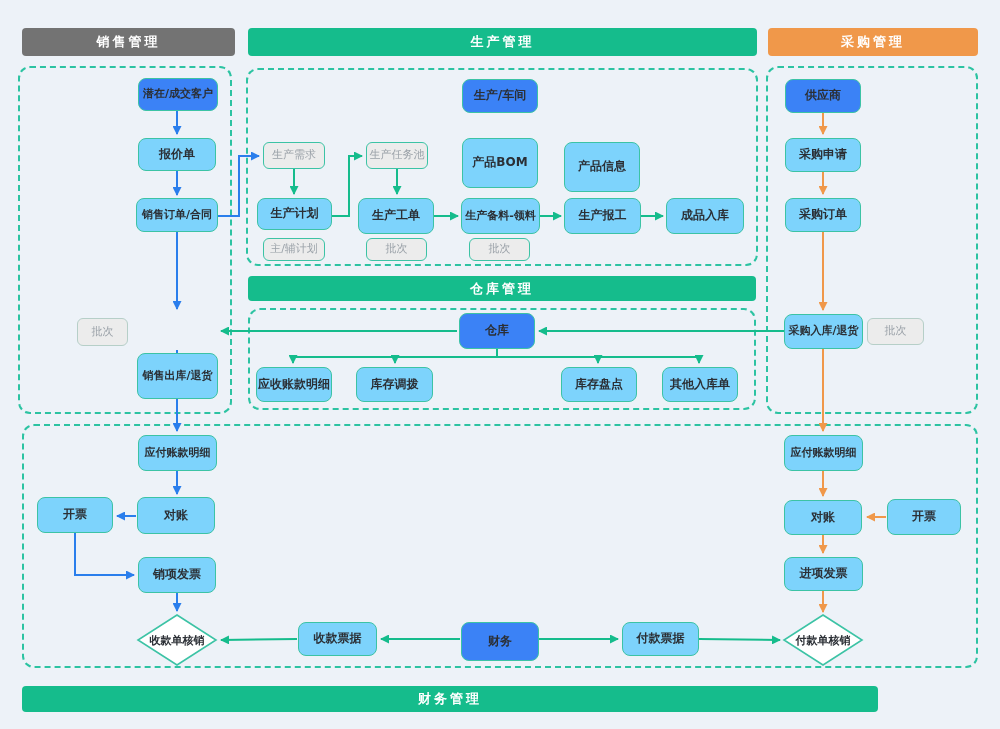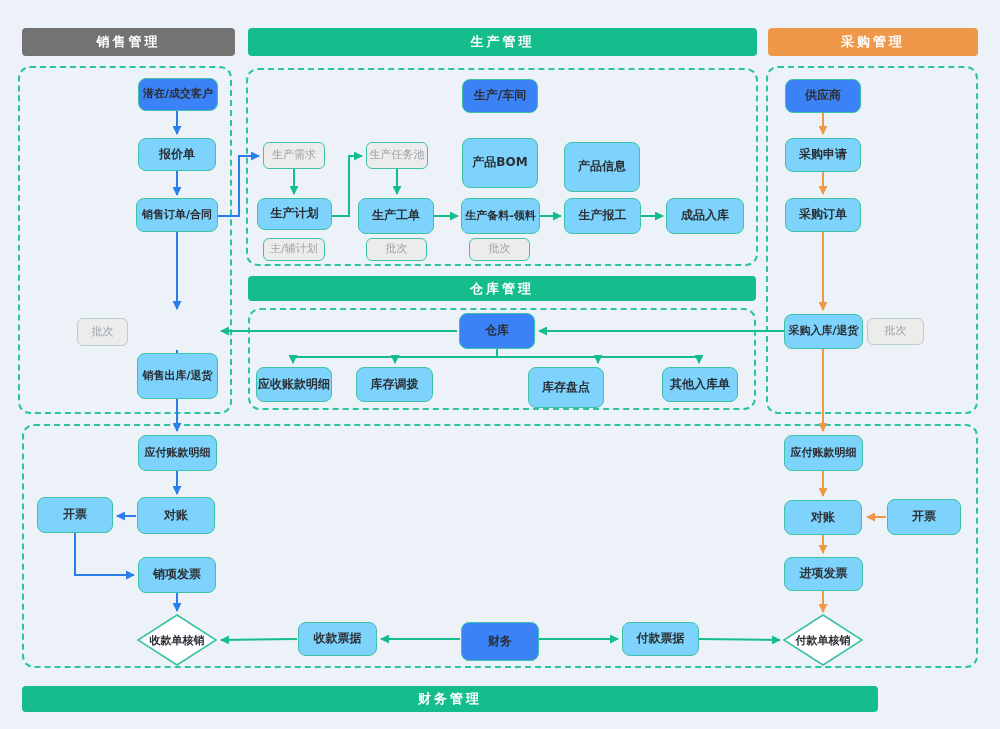--- a/index.html
+++ b/index.html
@@ -120,21 +120,21 @@
   <div class="n" style="left:358px;top:198px;width:76px;height:36px;">生产工单</div>
   <div class="n gray" style="left:366px;top:238px;width:61px;height:23px;">批次</div>
   <div class="n sm" style="left:461px;top:198px;width:79px;height:36px;">生产备料-领料</div>
   <div class="n gray" style="left:469px;top:238px;width:61px;height:23px;">批次</div>
   <div class="n" style="left:564px;top:198px;width:77px;height:36px;">生产报工</div>
   <div class="n" style="left:666px;top:198px;width:78px;height:36px;">成品入库</div>
 
   <div class="n green" style="left:459px;top:313px;width:76px;height:36px;">仓库</div>
   <div class="n" style="left:256px;top:367px;width:76px;height:35px;">应收账款明细</div>
   <div class="n" style="left:356px;top:367px;width:77px;height:35px;">库存调拨</div>
-  <div class="n" style="left:528px;top:367px;width:76px;height:41px;font-family:Liberation Serif, serif;">库存盘点</div>
+  <div class="n" style="left:561px;top:367px;width:76px;height:35px;font-family:Liberation Serif, serif;">库存盘点</div>
   <div class="n" style="left:662px;top:367px;width:76px;height:35px;">其他入库单</div>
 
   <div class="n green" style="left:785px;top:79px;width:76px;height:34px;">供应商</div>
   <div class="n" style="left:785px;top:138px;width:76px;height:34px;">采购申请</div>
   <div class="n" style="left:785px;top:198px;width:76px;height:34px;">采购订单</div>
   <div class="n sm" style="left:784px;top:314px;width:79px;height:35px;">采购入库/退货</div>
   <div class="n gray muted" style="left:867px;top:318px;width:57px;height:27px;">批次</div>
 
   <div class="n sm" style="left:138px;top:435px;width:79px;height:36px;">应付账款明细</div>
   <div class="n" style="left:137px;top:497px;width:78px;height:37px;">对账</div>

